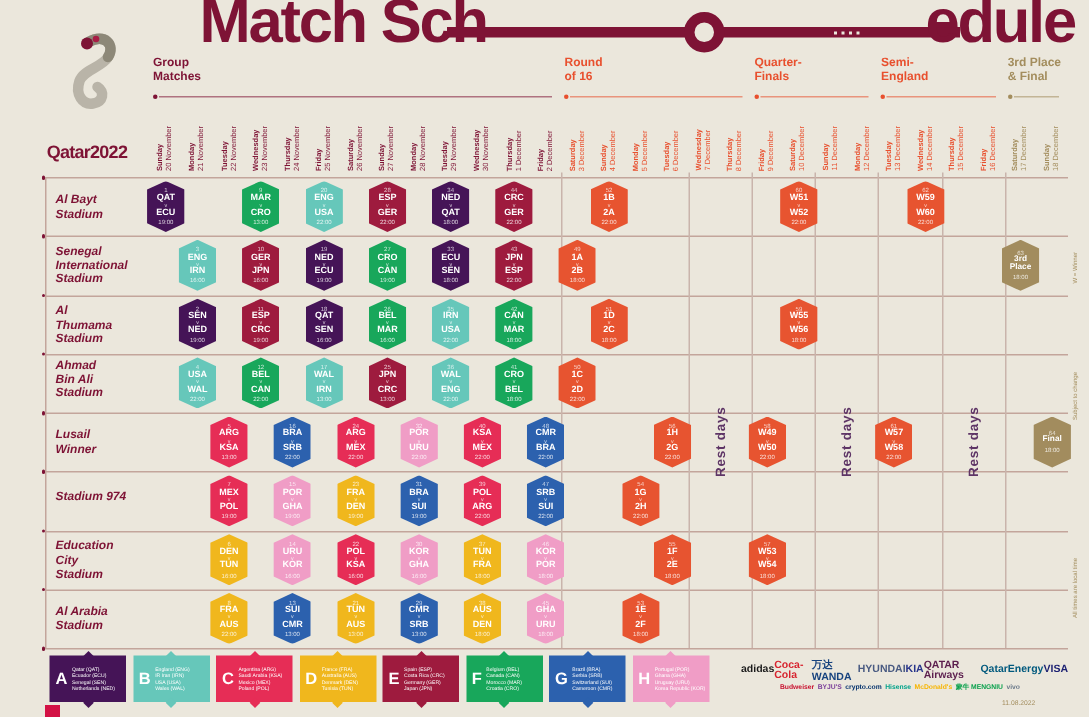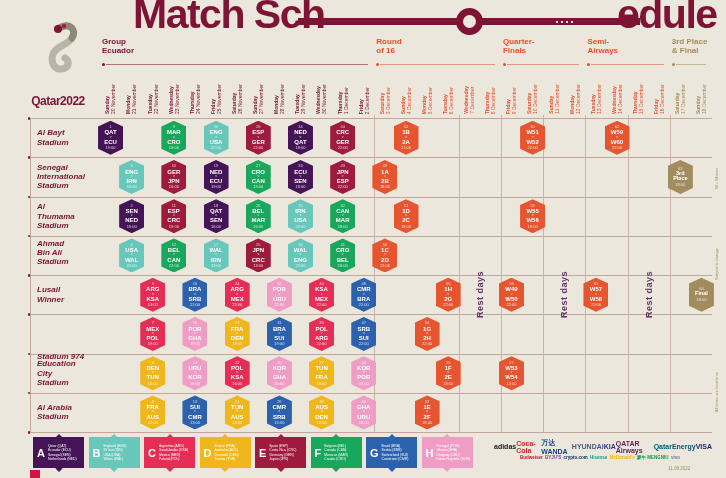--- a/index.html
+++ b/index.html
@@ -89,33 +89,33 @@
   <svg id="emblem" width="42" height="62" viewBox="0 0 42 62">
     <path d="M21 6 C32 0, 39 8, 34 16 C30 23, 18 24, 15 32 C12 41, 17 48, 24 47 C31 46, 32 39, 27 36" fill="none" stroke="#b9b4a8" stroke-width="7" stroke-linecap="round"></path>
     <path d="M21 6 C32 0, 39 8, 34 16" fill="none" stroke="#8d8878" stroke-width="7" stroke-linecap="round"></path>
     <circle cx="20" cy="7" r="4" fill="#7e1335"></circle>
     <circle cx="26" cy="4" r="2.2" fill="#a81d45"></circle>
   </svg>
   <div class="wordmark2">Qatar2022</div>
 
   <div id="sections-layer">
       <div class="sec-label" style="left: 102px; color: rgb(126, 19, 53);">Group
-Ecuador</div>
+Matches</div>
       <div class="sec-dot" style="left: 102px; background: rgb(126, 19, 53);"></div>
       <div class="sec-line" style="left: 106px; width: 262.345px; background: rgb(126, 19, 53);"></div>
       <div class="sec-label" style="left: 376.345px; color: rgb(232, 80, 46);">Round
 of 16</div>
       <div class="sec-dot" style="left: 376.345px; background: rgb(232, 80, 46);"></div>
       <div class="sec-line" style="left: 380.345px; width: 114.621px; background: rgb(232, 80, 46);"></div>
       <div class="sec-label" style="left: 502.966px; color: rgb(232, 80, 46);">Quarter-
 Finals</div>
       <div class="sec-dot" style="left: 502.966px; background: rgb(232, 80, 46);"></div>
       <div class="sec-line" style="left: 506.966px; width: 72.4138px; background: rgb(232, 80, 46);"></div>
       <div class="sec-label" style="left: 587.379px; color: rgb(232, 80, 46);">Semi-
-Airways</div>
+England</div>
       <div class="sec-dot" style="left: 587.379px; background: rgb(232, 80, 46);"></div>
       <div class="sec-line" style="left: 591.379px; width: 72.4138px; background: rgb(232, 80, 46);"></div>
       <div class="sec-label" style="left: 671.793px; color: rgb(163, 141, 93);">3rd Place
 &amp; Final</div>
       <div class="sec-dot" style="left: 671.793px; background: rgb(163, 141, 93);"></div>
       <div class="sec-line" style="left: 675.793px; width: 30.2069px; background: rgb(163, 141, 93);"></div>
     </div>
   <div id="date-row">
       <div class="date-col sec-group">
         <div class="dtxt">
@@ -625,21 +625,21 @@
         <div class="team">W57</div>
         <div class="vs">v</div>
         <div class="team">W58</div>
         <div class="mtime">22:00</div>
       </div>
       <div class="chip final" style="left: 688.948px; top: 277.625px; background: rgb(162, 140, 94);">
         <div class="mnum">64</div>
         <div class="team">Final</div>
         <div class="mtime">18:00</div>
       </div>
-      <div class="stadium-label" style="top: 322px; height: 39.25px; align-items: flex-end;">
+      <div class="stadium-label" style="top: 311px; height: 39.25px;">
         <span>Stadium 974</span>
       </div>
       <div class="chip" style="left: 140.259px; top: 316.875px; background: rgb(230, 45, 86);">
         <div class="mnum">7</div>
         <div class="team">MEX</div>
         <div class="vs">v</div>
         <div class="team">POL</div>
         <div class="mtime">19:00</div>
       </div>
       <div class="chip" style="left: 182.466px; top: 316.875px; background: rgb(240, 157, 198);">

